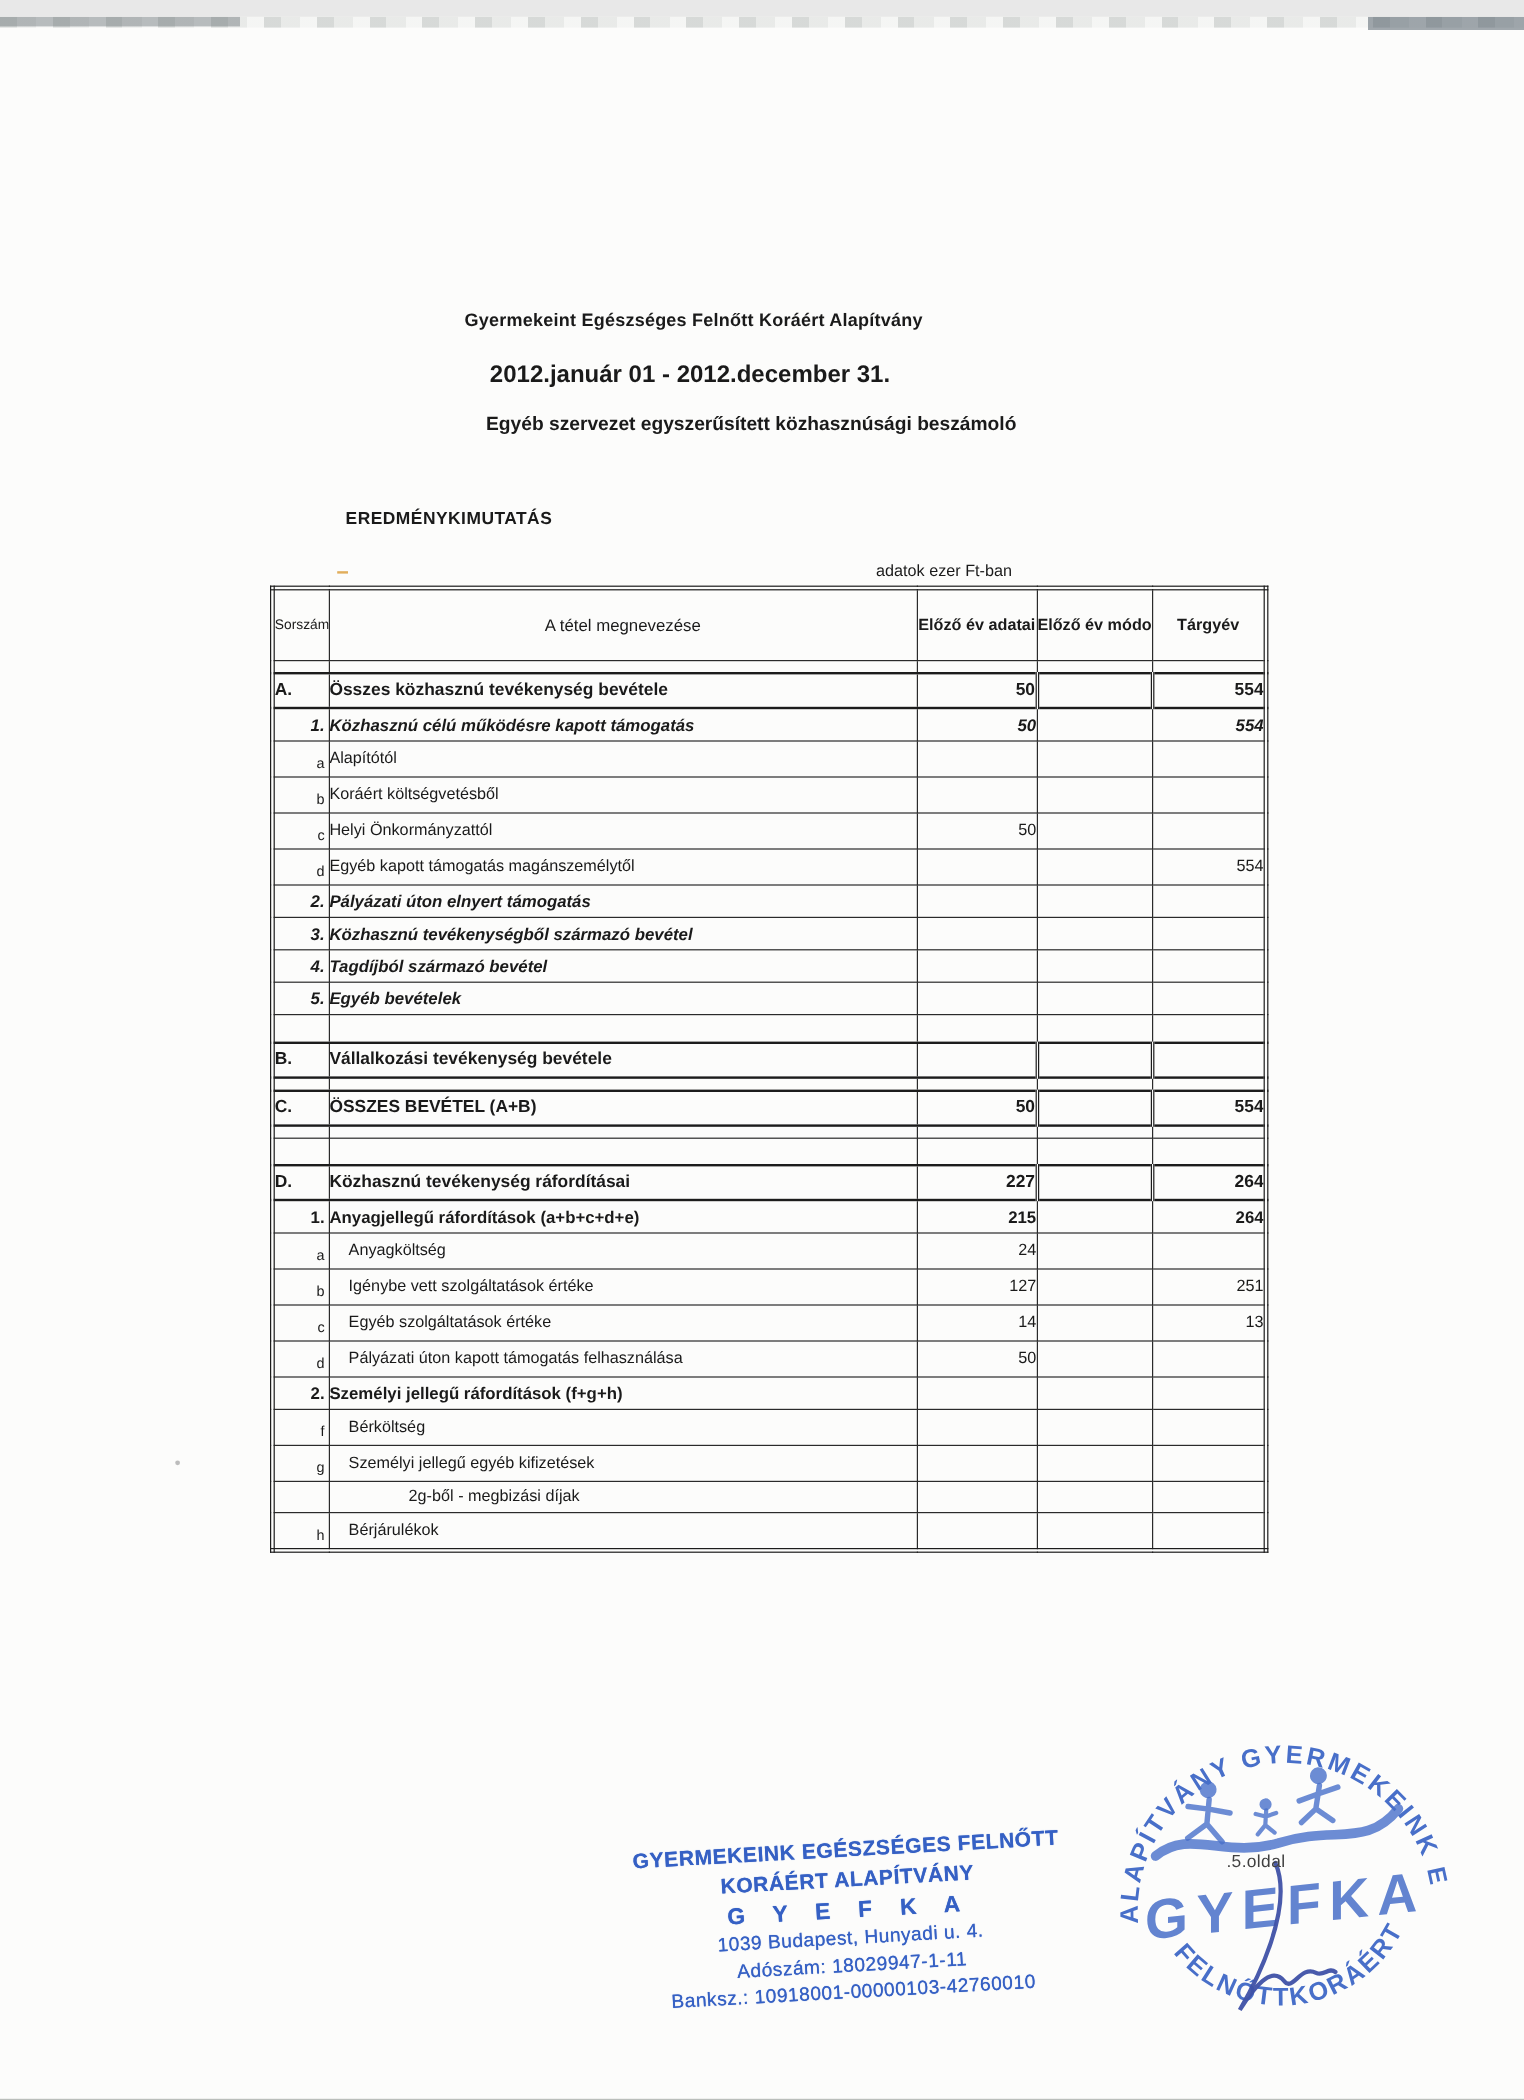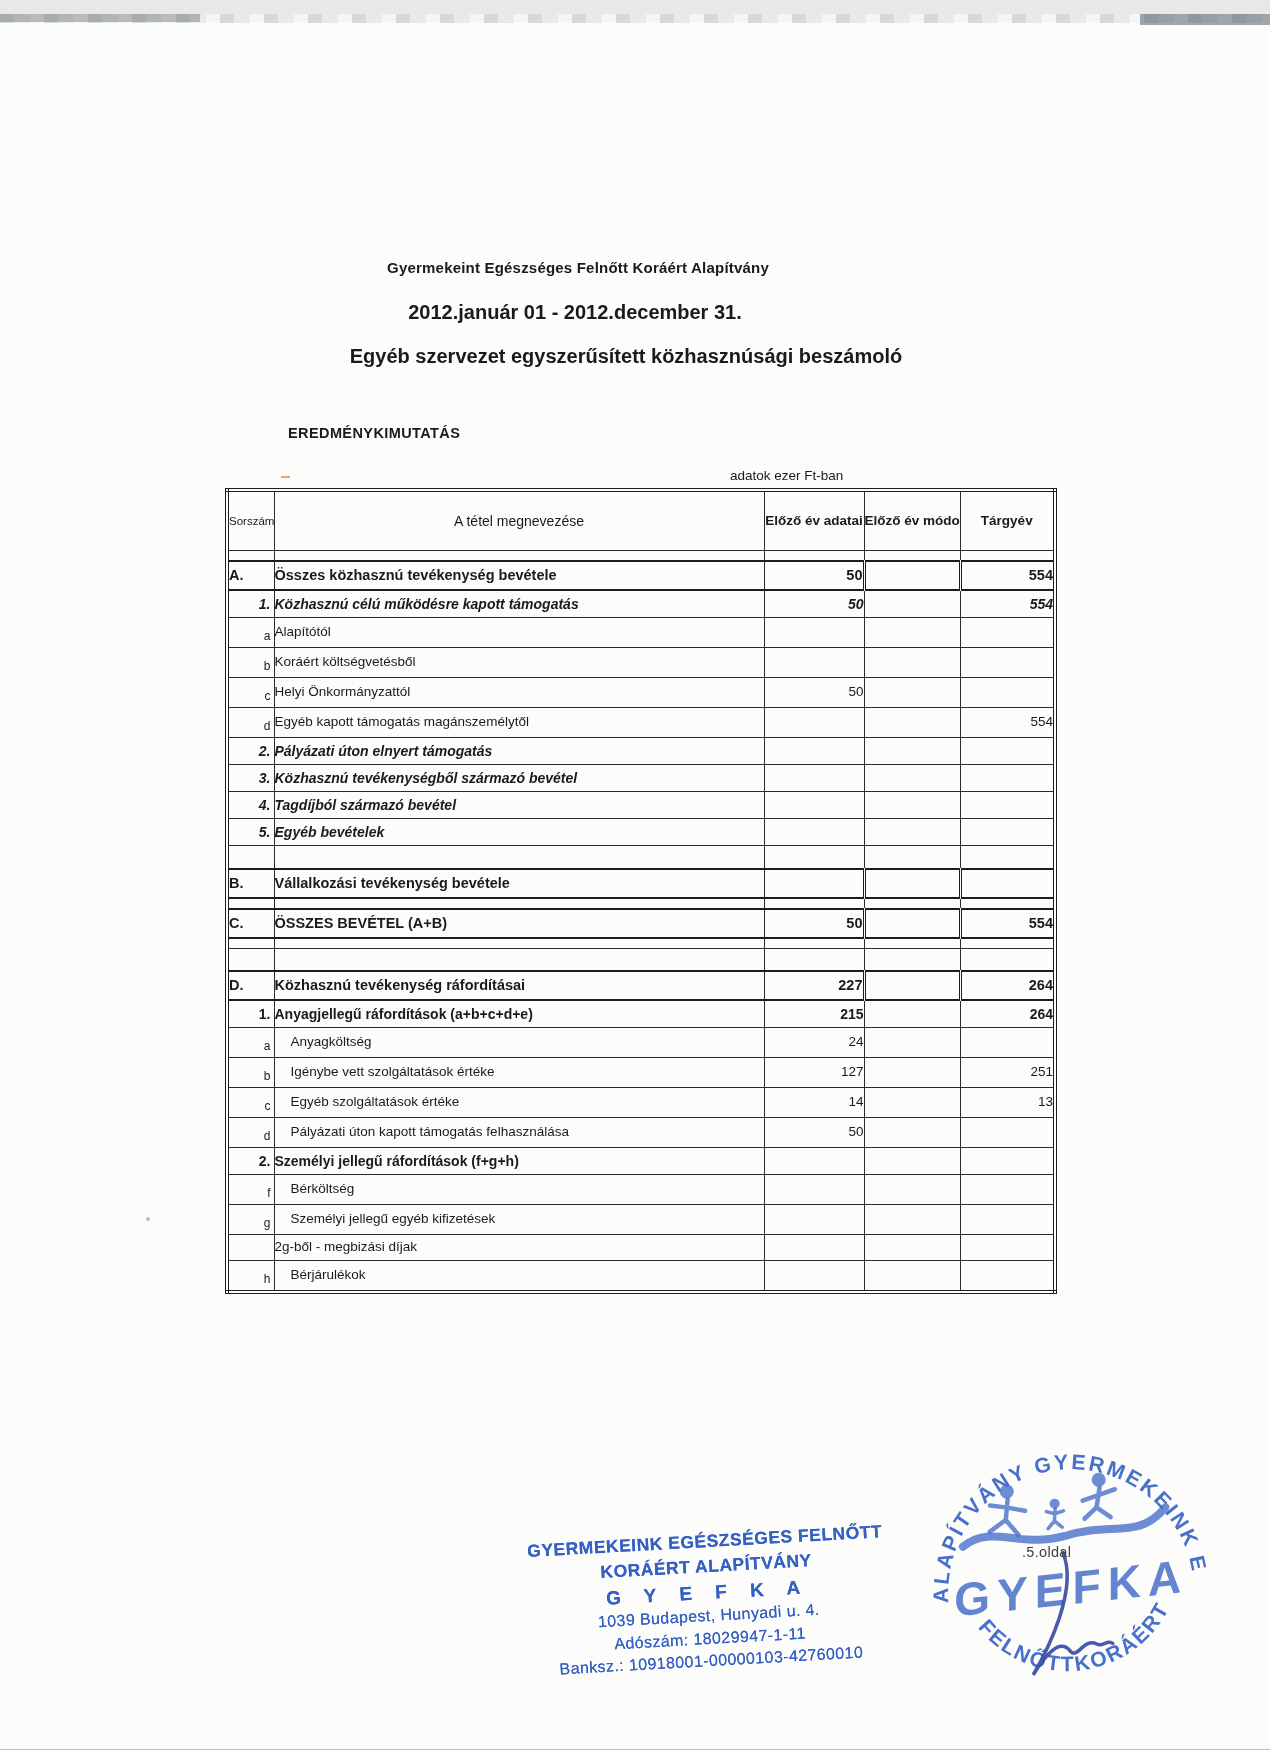--- a/index.html
+++ b/index.html
@@ -19,21 +19,21 @@
     background:repeating-linear-gradient(90deg,#8d9492 0 22px,transparent 22px 40px);opacity:.45;}
   .scan-dot{position:absolute;top:1203px;left:146px;width:4px;height:4px;border-radius:50%;background:#9a9a9a;opacity:.65;}
   .scan-orange-dash{position:absolute;top:462px;left:281px;width:9px;height:2px;background:#d99a33;opacity:.8;}
 
   
   .org-title{position:absolute;top:245px;left:0;width:1156px;text-align:center;
     font-size:15px;font-weight:bold;letter-spacing:.2px;}
   .period{position:absolute;top:287px;left:0;width:1150px;text-align:center;
     font-size:20px;font-weight:bold;}
   .report-title{position:absolute;top:331px;left:0;width:1252px;text-align:center;
-    font-size:20px;font-weight:bold;}
+    font-size:16px;font-weight:bold;}
   .section-title{position:absolute;top:411px;left:288px;font-size:14.5px;font-weight:bold;letter-spacing:.4px;}
   .units-note{position:absolute;top:454px;left:730px;width:300px;font-size:13.5px;}
 
   
   .table-wrap{position:absolute;top:474px;left:225px;}
   table.report{border-collapse:collapse;table-layout:fixed;width:828px;
     border:4px double #1c1c1c;background:transparent;}
   table.report col.w-code{width:47px;}
   table.report col.w-label{width:490px;}
   table.report col.w-prev{width:100px;}
@@ -50,21 +50,21 @@
   tr.r-thin td{height:9px;}
   tr.r-empty td{height:22px;}
   tr.r-empty2 td{height:21px;}
   tr.r-section td{height:27px;font-weight:bold;font-size:14.5px;border-top:2px solid #1c1c1c;border-bottom:2px solid #1c1c1c;}
   tr.r-subi td{height:26px;font-weight:bold;font-style:italic;font-size:14px;}
   tr.r-subb td{height:26px;font-weight:bold;font-size:14px;}
   tr.r-letter td, tr.r-letter2 td, tr.r-deep td{height:25px;font-size:13.5px;}
   
   td.c-label{padding-left:6px;}
   tr.r-letter2 td.c-label{padding-left:16px;}
-  tr.r-deep td.c-label{}
+  tr.r-deep td.c-label{padding-left:66px;}
   td.c-code{text-align:left;padding-left:5px;}
   tr.r-subi td.c-code, tr.r-subb td.c-code{text-align:right;padding-right:3px;}
   tr.r-letter td.c-code, tr.r-letter2 td.c-code{text-align:right;padding-right:3px;font-size:12px;font-weight:normal;vertical-align:bottom;padding-bottom:4px;}
   td.c-val{text-align:right;padding-right:5px;}
   tr.r-section td.c-cur, tr.r-section td.c-mod{border-left:3px double #1c1c1c;}
 
   
   .stamp-block{position:absolute;top:1515px;left:428px;width:560px;text-align:center;
     transform:rotate(-3.2deg);color:var(--stamp-blue,#3560c4);
     text-shadow:0 0 .6px var(--stamp-blue,#3560c4);z-index:2;}

